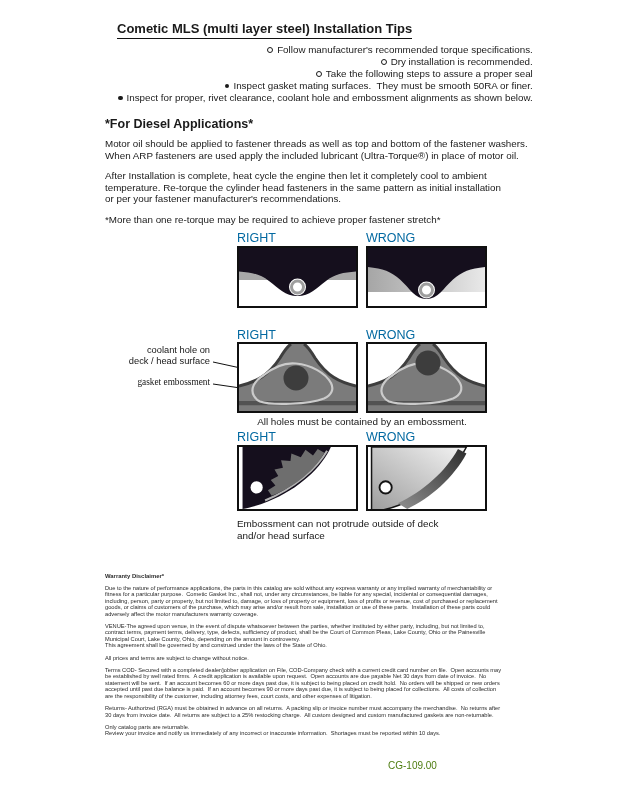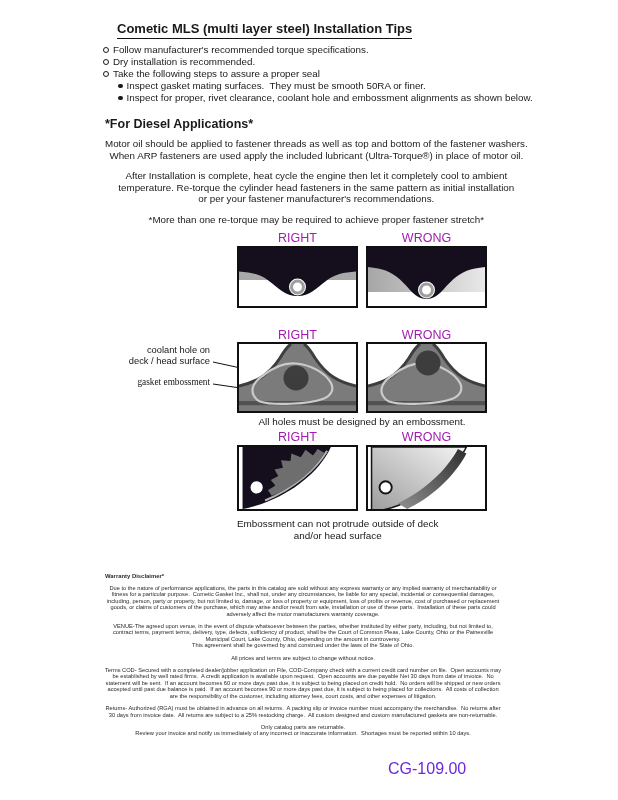--- a/index.html
+++ b/index.html
@@ -1,45 +1,45 @@
 <!DOCTYPE html>
 <html><head>
 <meta charset="utf-8">
 <style>
   html,body{margin:0;padding:0;background:#fff;}
   .page{position:relative;width:618px;height:800px;background:#ffffff;overflow:hidden;
         font-family:"Liberation Sans","DejaVu Sans",sans-serif;color:#1a1a1a;}
-  .pre{white-space:pre;text-align:center;}
+  .pre{white-space:pre;}
   
   .title{position:absolute;left:117px;top:21px;font-size:13px;font-weight:bold;}
   .title .u{border-bottom:1.5px solid #111;padding-bottom:1.5px;}
   
   .tips{position:absolute;left:103px;top:44px;font-size:9.8px;line-height:12px;}
-  .tip{white-space:pre;display:flex;align-items:center;height:12px;}
+  .tip{white-space:pre;display:flex;align-items:center;height:12px;justify-content:flex-end;}
   .tip.sub{padding-left:15px;}
   .mk-o{display:inline-block;width:4px;height:4px;border:1px solid #1a1a1a;border-radius:50%;margin-right:4px;flex:0 0 auto;}
   .mk-d{display:inline-block;width:4.5px;height:4.5px;background:#1a1a1a;border-radius:50%;margin-right:4px;flex:0 0 auto;}
   
   .diesel{position:absolute;left:105px;top:111px;}
   .diesel h2{margin:6px 0 7px 0;font-size:12.5px;font-weight:bold;}
   .diesel p{margin:0 0 9px 0;font-size:9.8px;line-height:11.6px;}
   
-  .dlabel{position:absolute;width:121px;text-align:center;font-size:12.5px;color:#a21caf;}
+  .dlabel{position:absolute;width:121px;font-size:12.5px;color:#0369a1;}
   .dbox{position:absolute;width:117px;height:58px;border:2px solid #101010;background:#fff;}
   .dbox2{position:absolute;width:117px;height:67px;border:2px solid #101010;background:#fff;}
   .dbox3{position:absolute;width:117px;height:62px;border:2px solid #101010;background:#fff;}
   .dbox svg,.dbox2 svg,.dbox3 svg{display:block;}
   .dcaption{position:absolute;font-size:9.9px;line-height:12px;color:#161616;}
   .callout{position:absolute;font-size:9.3px;line-height:10.8px;text-align:right;color:#161616;}
   .connector{position:absolute;left:205px;top:340px;}
   
   .disclaimer{position:absolute;left:105px;top:573px;color:#2a2a2a;}
   .disclaimer h3{margin:0 0 6px 0;font-size:5.9px;font-weight:bold;}
   .disclaimer p{margin:0 0 6px 0;font-size:5.7px;line-height:6.4px;}
-  .pagenum{position:absolute;left:388px;top:760px;font-size:16px;color:#6d28d9;}
+  .pagenum{position:absolute;left:388px;top:760px;font-size:10px;color:#4d7c0f;}
 </style>
 </head>
 <body>
 
 <div class="page">
 
   <div class="title">
     <span class="u">Cometic MLS (multi layer steel) Installation Tips</span>
   </div>
 
@@ -115,21 +115,21 @@
     <svg width="117" height="67" viewBox="0 0 117 67">
       <path d="M0,67 V42 C17,38 29,32 41,14 Q47.5,3 52,0 H65 Q69.5,3 76,14 C88,32 100,38 117,42 V67 Z" fill="#7b7b7b"></path>
       <path d="M0,42 C17,38 29,32 41,14 Q47.5,3 52,0" stroke="#3e3e3e" stroke-width="3" fill="none"></path>
       <path d="M117,42 C100,38 88,32 76,14 Q69.5,3 65,0" stroke="#3e3e3e" stroke-width="3" fill="none"></path>
       <rect x="0" y="57" width="117" height="4.5" fill="#525252"></rect>
       <rect x="0" y="61.5" width="117" height="5.5" fill="#7b7b7b"></rect>
       <path d="M15,52 C11,45 15,37 25,31 C36,22 47,18.5 57,19.5 C72,21 86,28.5 92,39 C95,45 93,51 85,54.5 C70,60.5 32,61.5 21,57.5 C17.5,56 16.5,54.5 15,52 Z" stroke="#cbcbcb" stroke-width="2.2" fill="none"></path>
       <circle cx="60" cy="19" r="12.5" fill="#3d3d3d"></circle>
     </svg>
   </div>
-  <div class="dcaption pre" style="left:237px;top:416px;width:250px;text-align:center;">All holes must be designed by an embossment.</div>
+  <div class="dcaption pre" style="left:237px;top:416px;width:250px;text-align:center;">All holes must be contained by an embossment.</div>
 
   <div class="dlabel" style="left:237px;top:430px;">RIGHT</div>
   <div class="dlabel" style="left:366px;top:430px;">WRONG</div>
 
   <div class="dbox3" style="left:237px;top:445px;">
     <svg width="117" height="62" viewBox="0 0 117 66">
       <path d="M0,0 H94 C85,21 60,45 27,58 C17,62 7,65 0,66 Z" fill="#150f1d"></path>
       <path d="M24,57 C55,44 79,23 90,4" stroke="#b3b3b3" stroke-width="2.2" fill="none"></path>
       <path d="M31,52 C58,41 78,23 87,6 L80,2 L75,9 L67,3 L62,11 L52,7 L51,15 L41,14 L43,22 L34,24 L38,31 L30,35 L35,41 L27,46 Z" fill="#6e6e6e"></path>
       <circle cx="15" cy="43" r="6.5" fill="#ffffff"></circle>

